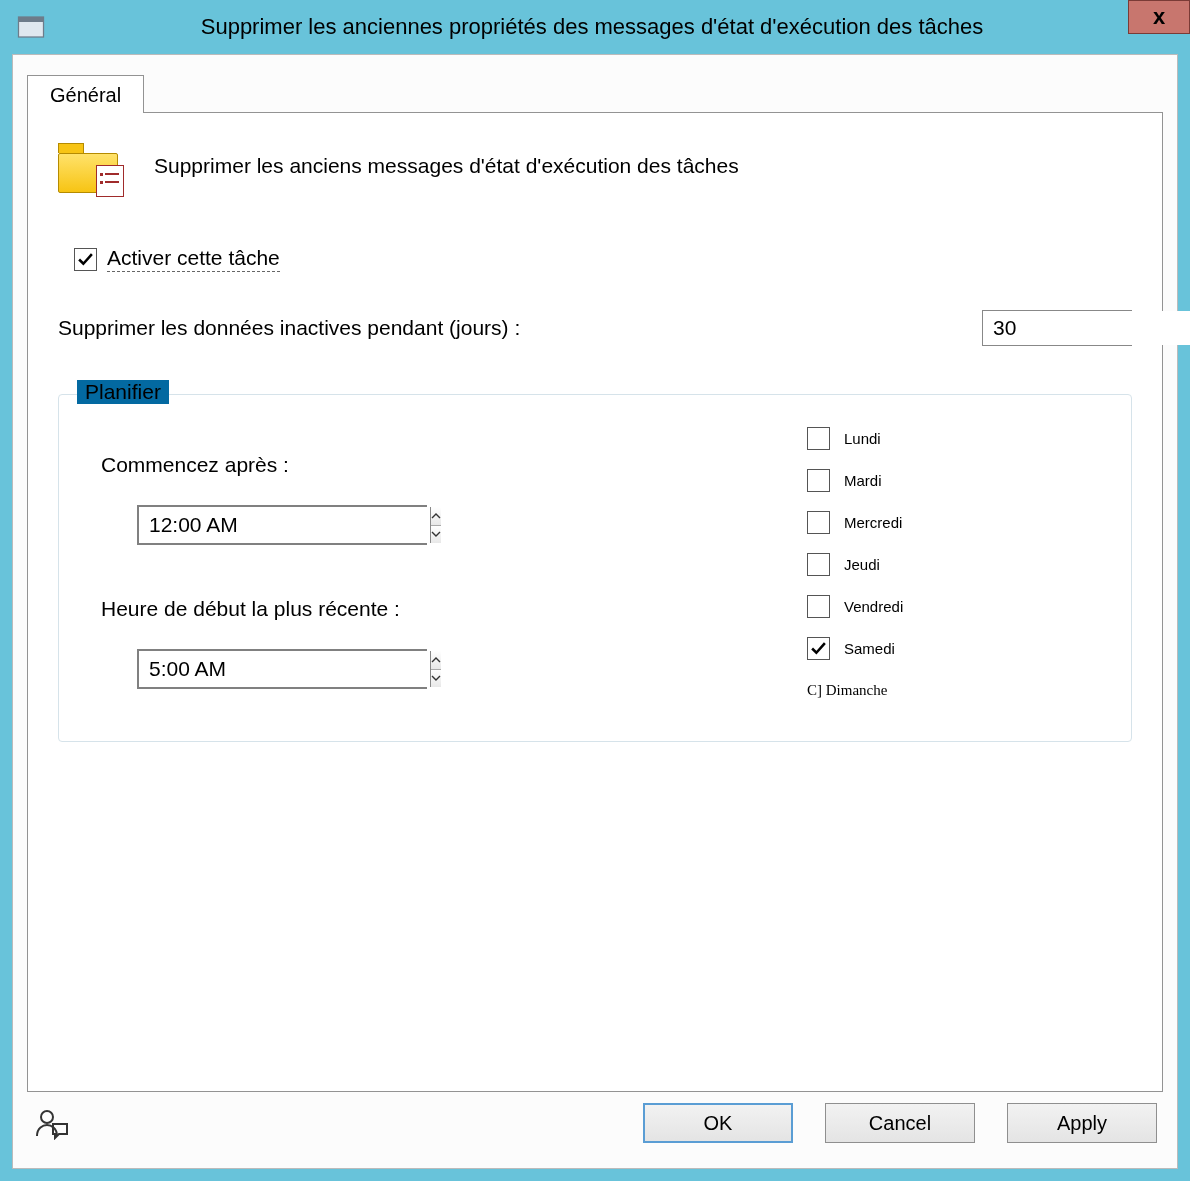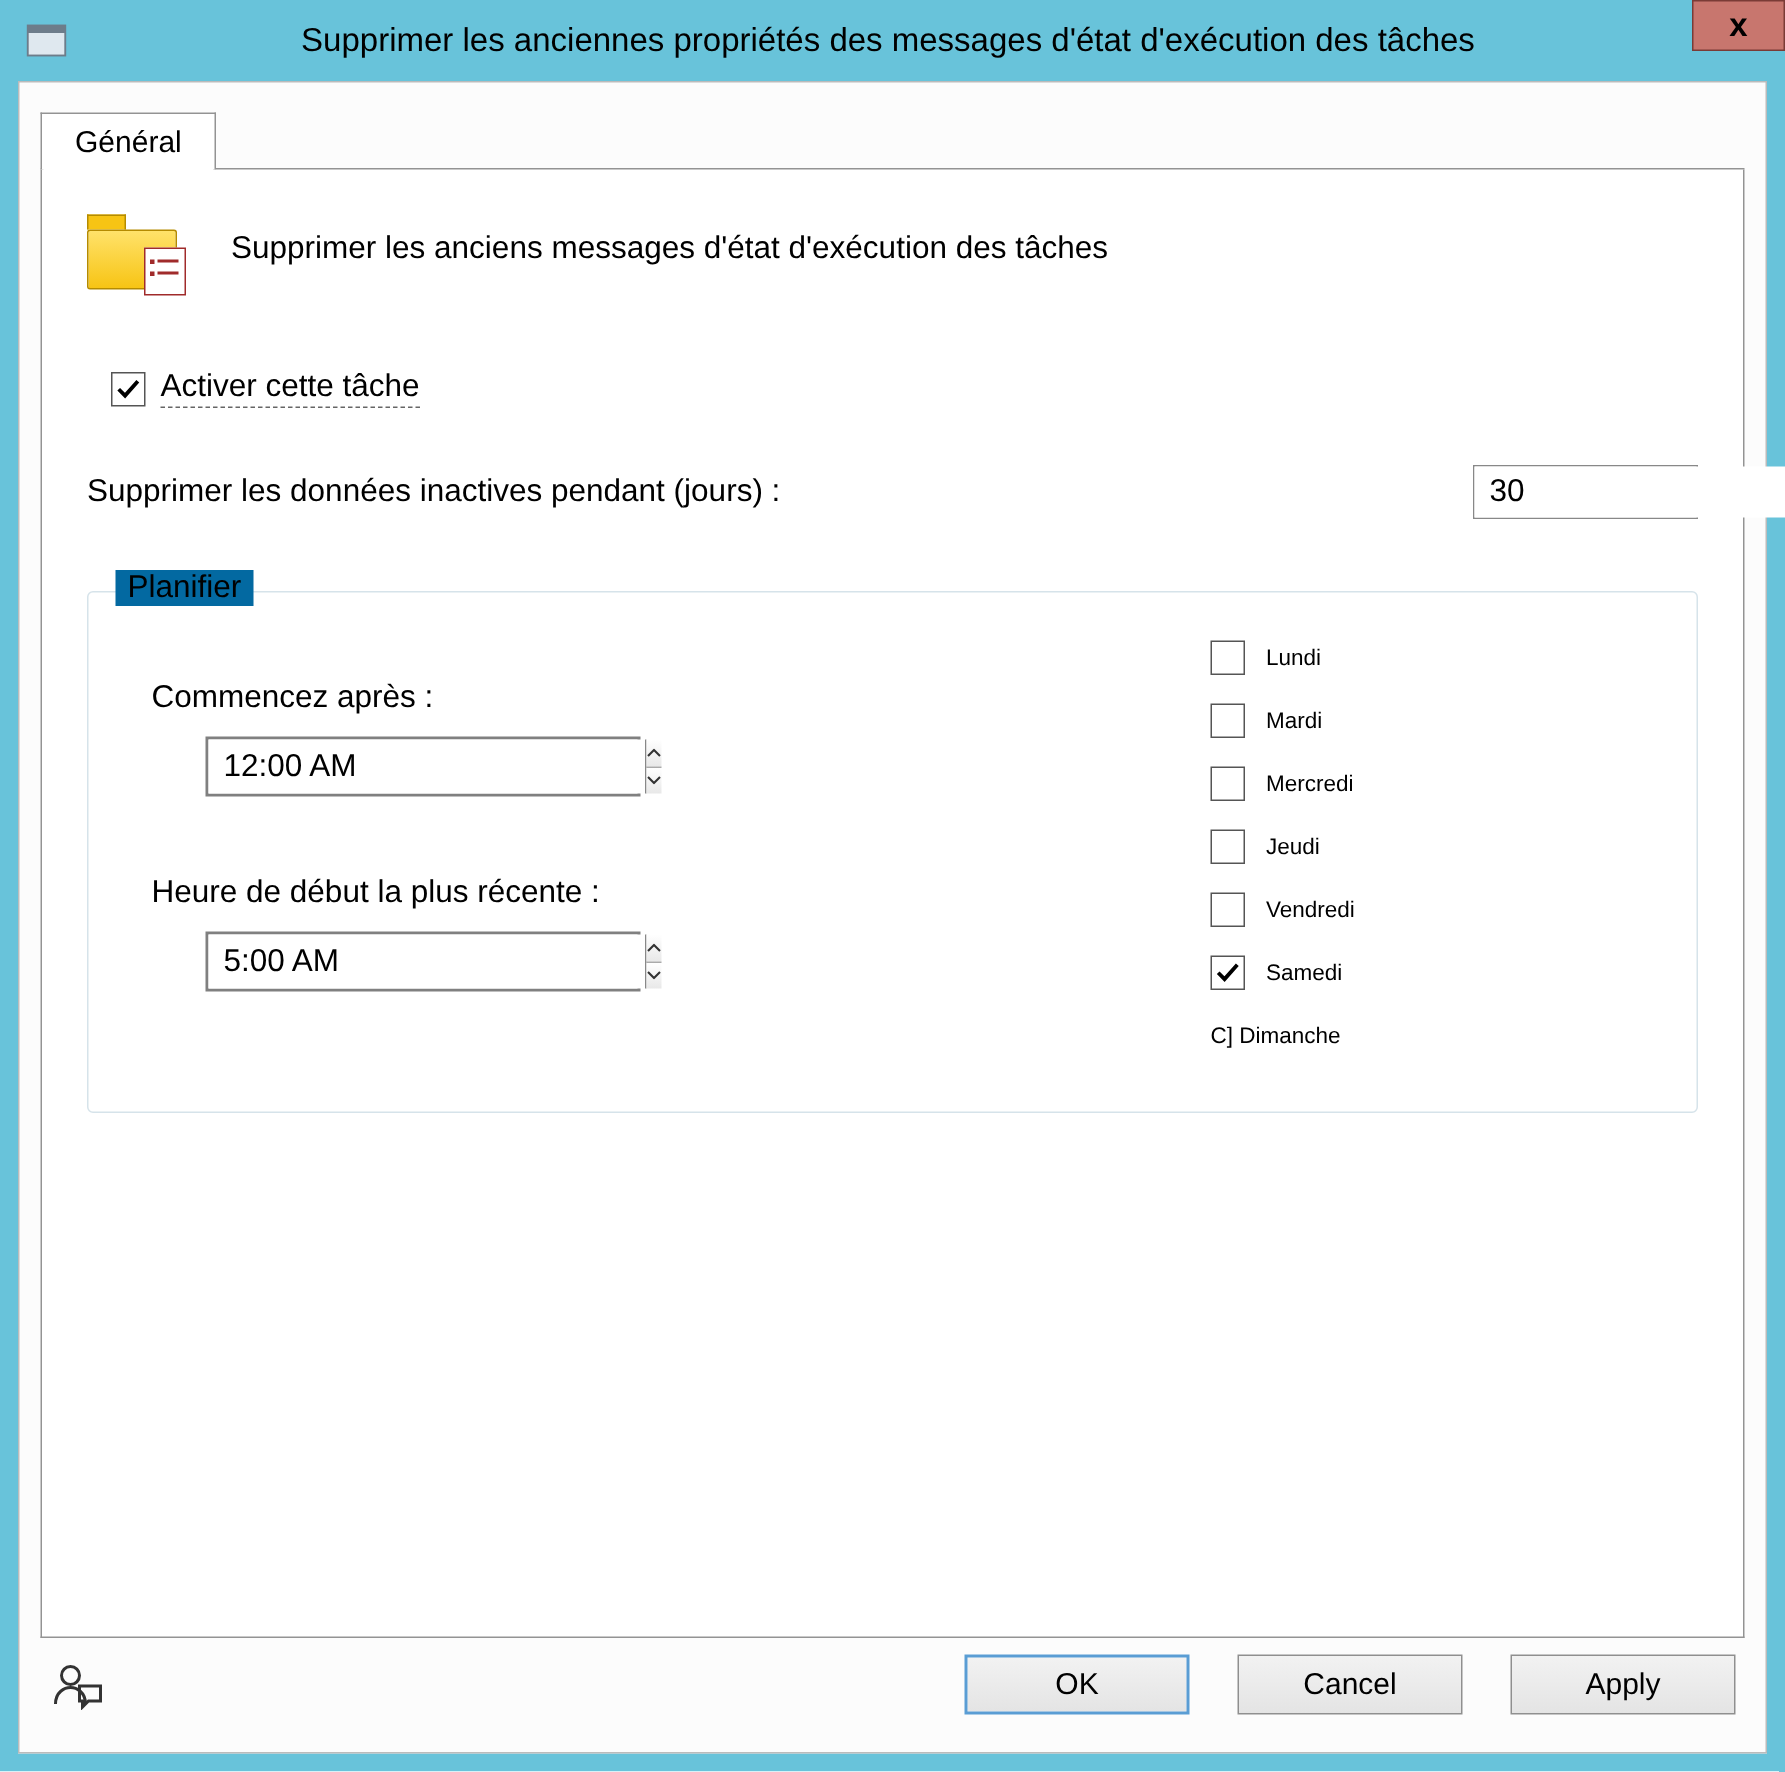--- a/index.html
+++ b/index.html
@@ -255,33 +255,33 @@
 .sched-left {
   flex: 1;
   padding-top: 40px;
   padding-left: 18px;
 }
 .sched-label {
   font-size: 21px;
   margin-bottom: 14px;
 }
 .sched-left .group + .group { margin-top: 52px; }
-.indent { margin-left: 36px; }
+.indent { margin-left: 36px; margin-top: 28px; }
 .sched-right {
   width: 300px;
   padding-top: 4px;
 }
 .day-row {
   display: flex;
   align-items: center;
   gap: 14px;
   font-size: 15px;
   height: 42px;
 }
-.day-row.text-only { padding-left: 0; height: 42px; }
+.day-row.text-only { padding-left: 0; height: 42px; font-family: Liberation Serif, serif; }
 .footer {
   height: 62px;
   display: flex;
   align-items: center;
   justify-content: flex-end;
   gap: 32px;
   padding: 0 6px;
   margin-top: auto;
 }
 .footer .left-icon {

